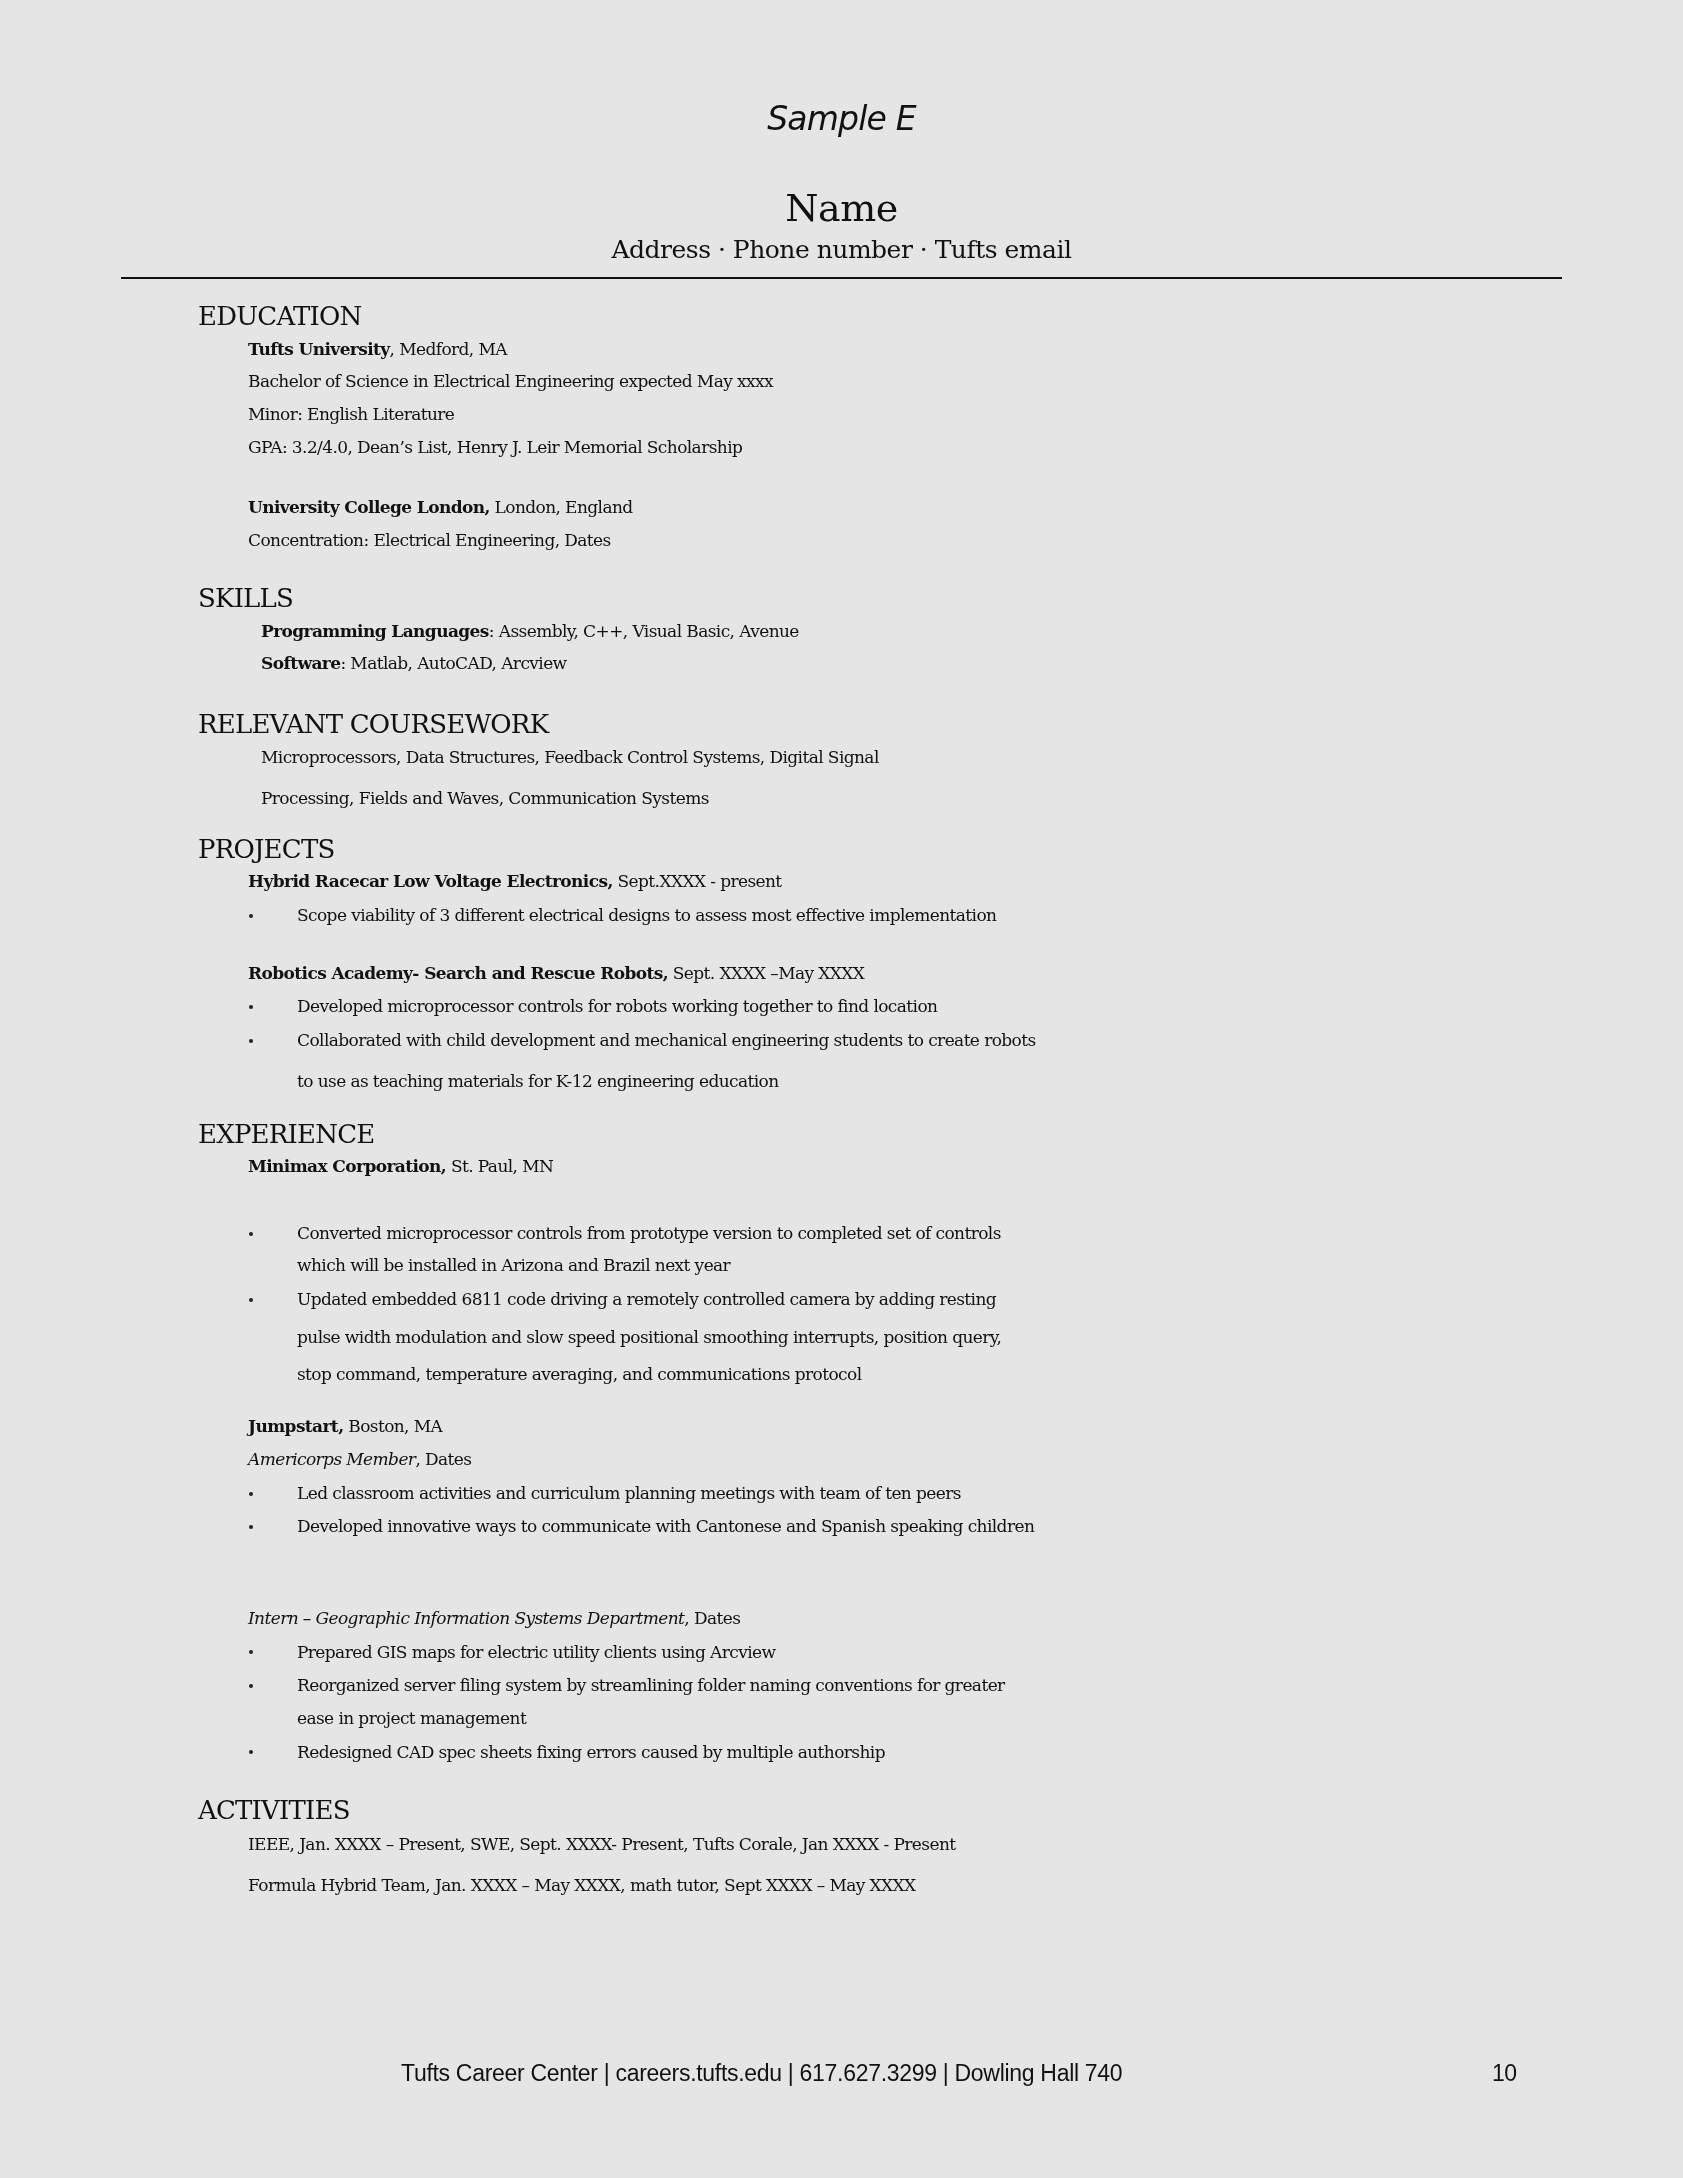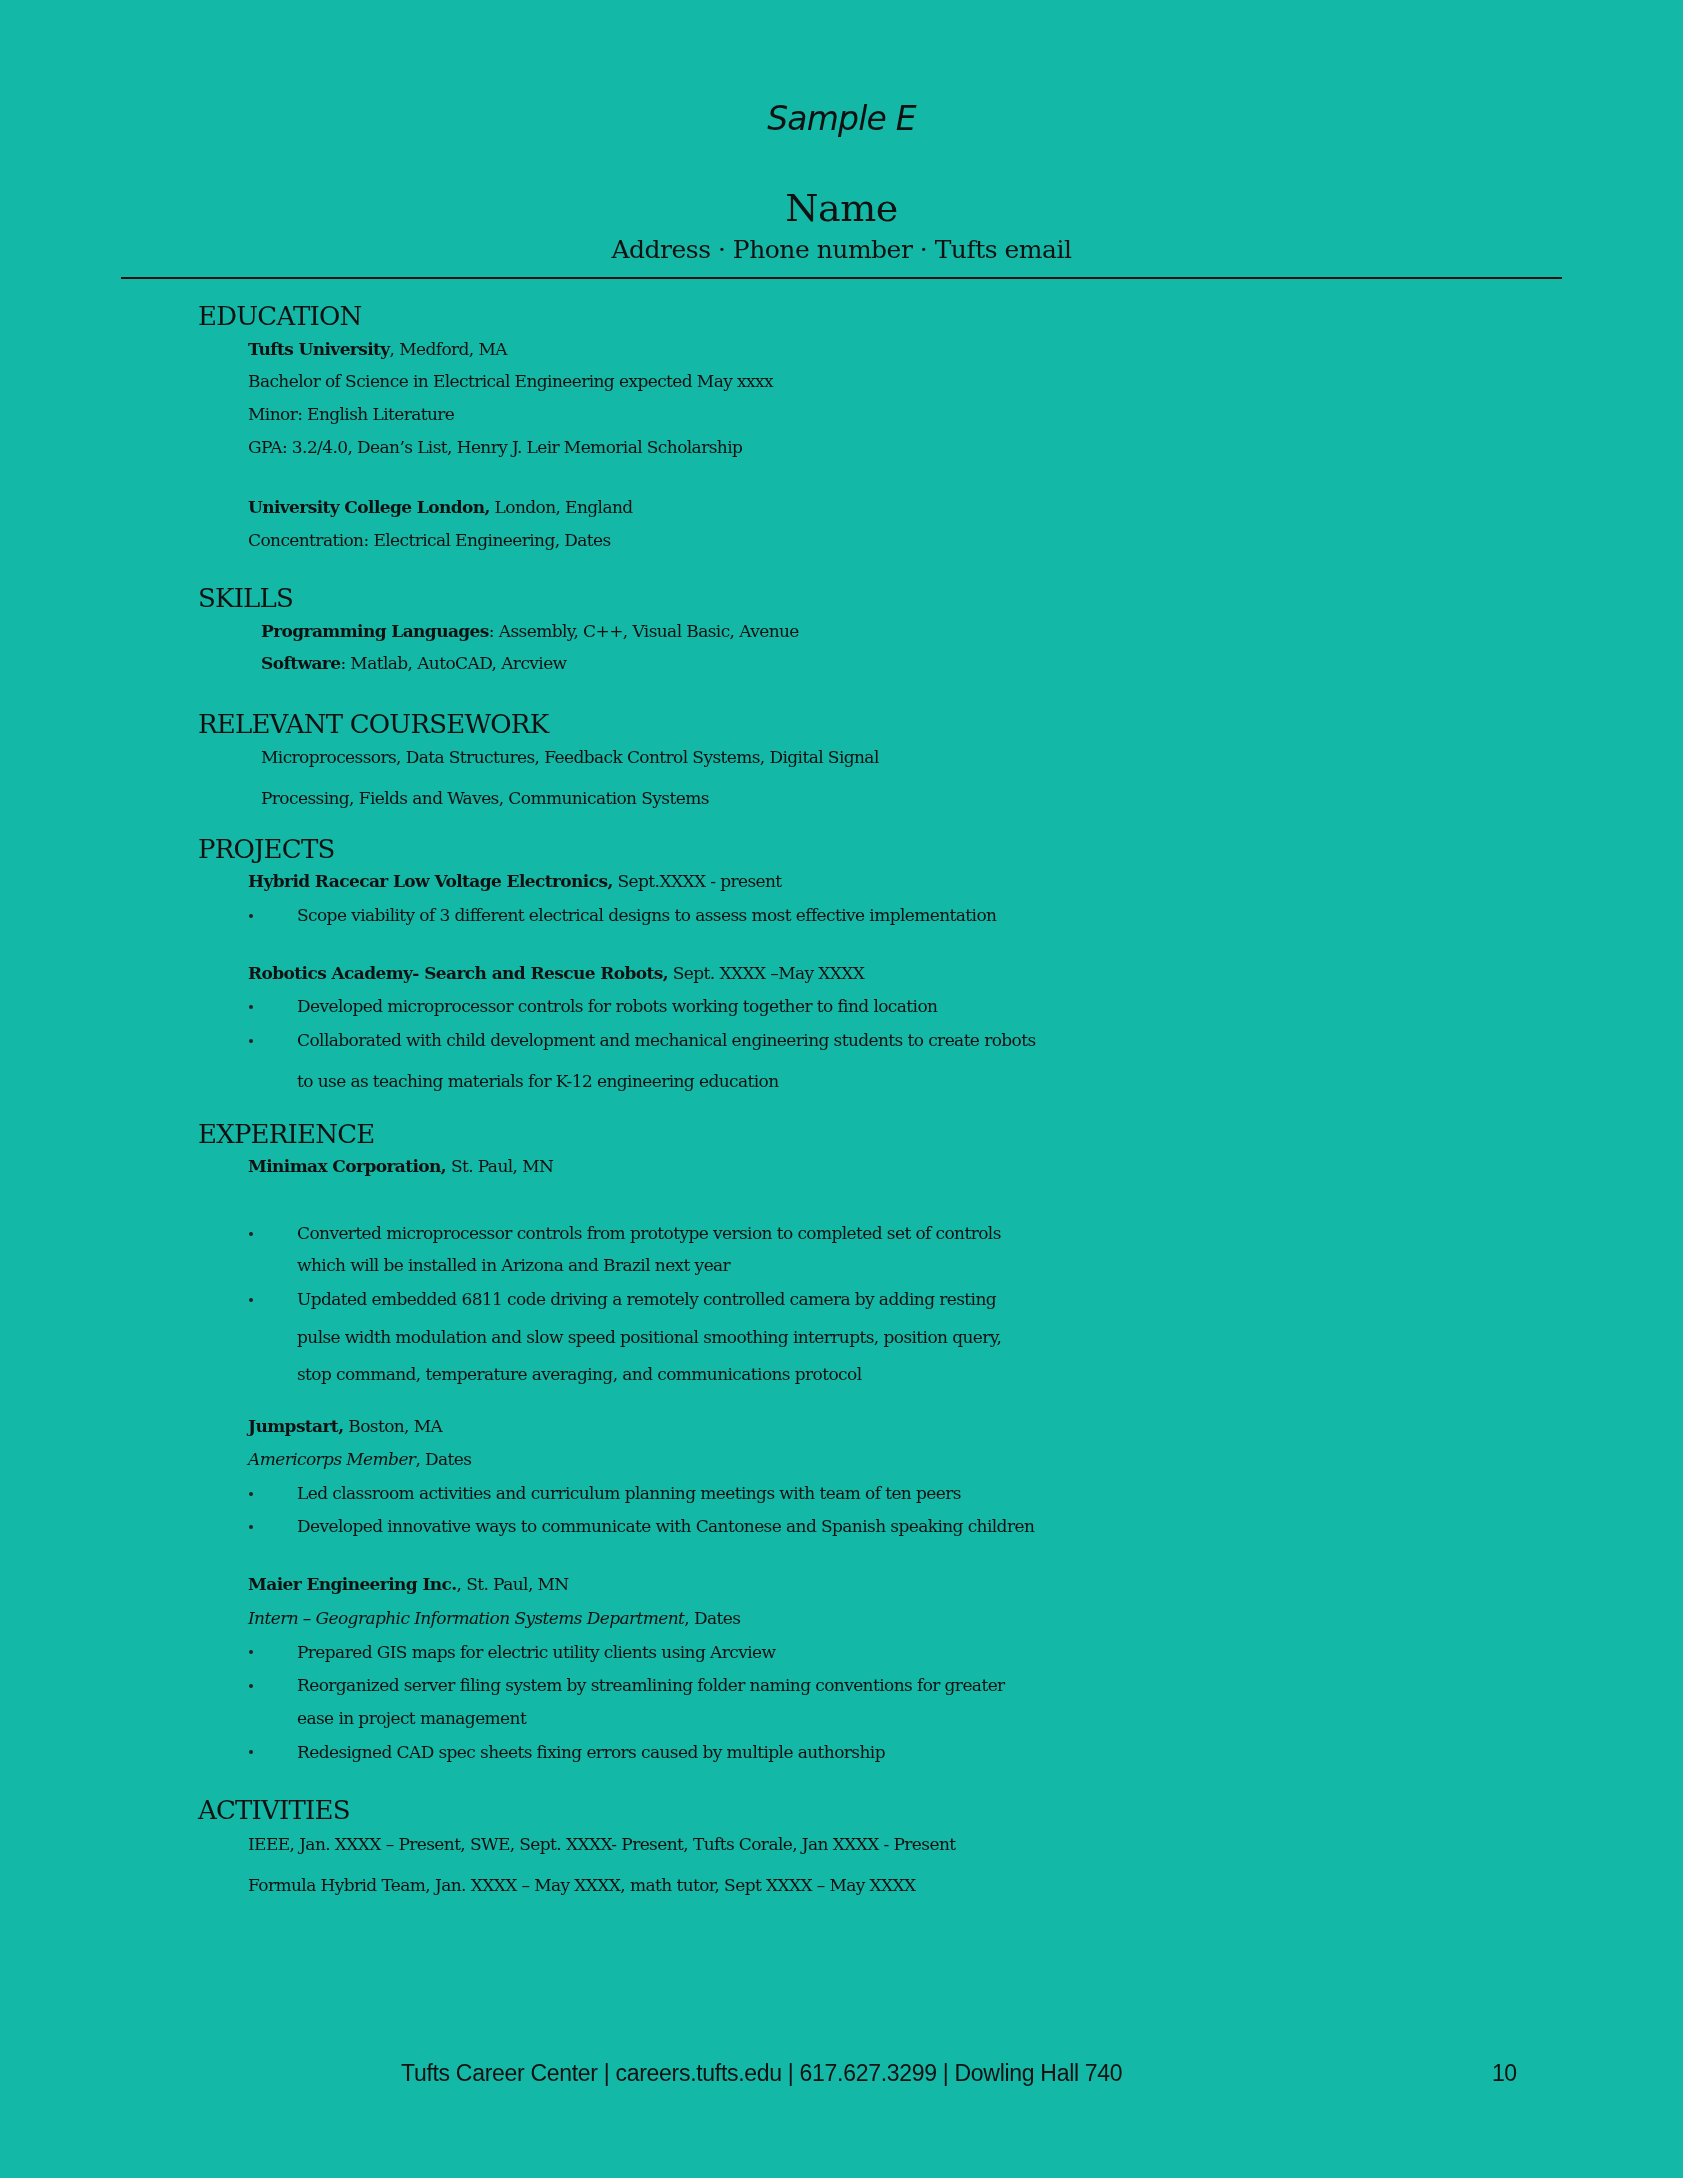--- a/index.html
+++ b/index.html
@@ -1,17 +1,17 @@
 <!DOCTYPE html>
 <html><head>
 <meta charset="utf-8">
 <style>
   html, body { margin: 0; padding: 0; background: #ffffff; }
   body { width: 1683px; height: 2178px; position: relative; overflow: hidden; color: #111; }
-  .page { position: absolute; left: 0; top: 0; width: 1683px; height: 2178px; background: #14b8a6; }
+  .page { position: absolute; left: 0; top: 0; width: 1683px; height: 2178px; background: #e5e5e5; }
   .ln { position: absolute; white-space: nowrap; font-family: "DejaVu Serif", "Liberation Serif", serif; font-size: 17px; line-height: 32px; letter-spacing: -0.6px; transform-origin: left center; }
   .ln b { font-weight: bold; }
   .ln i { font-style: italic; }
   .head { left: 198px; font-size: 26px; letter-spacing: -0.8px; }
   .l1 { left: 248px; }
   .l2 { left: 261px; }
   .bul { left: 297px; }
   .dot { position: absolute; left: 249px; width: 4px; height: 4px; background: #222; border-radius: 50%; }
   .center { left: 0; width: 1683px; text-align: center; }
   .sample { font-family: "DejaVu Sans", "Liberation Sans", sans-serif; font-style: italic; font-size: 33px; letter-spacing: -0.8px; line-height: 40px; }
@@ -72,21 +72,20 @@
   <div class="ln bul" style="top:1321px;">pulse width modulation and slow speed positional smoothing interrupts, position query,</div>
   <div class="ln bul" style="top:1358px;">stop command, temperature averaging, and communications protocol</div>
 
   <div class="ln l1" style="top:1410px;"><b>Jumpstart,</b><span> Boston, MA</span></div>
   <div class="ln l1" style="top:1443px;"><i>Americorps Member</i><span>, Dates</span></div>
   <span class="dot" style="top:1492px;"></span>
   <div class="ln bul" style="top:1477px;">Led classroom activities and curriculum planning meetings with team of ten peers</div>
   <span class="dot" style="top:1525px;"></span>
   <div class="ln bul" style="top:1510px;">Developed innovative ways to communicate with Cantonese and Spanish speaking children</div>
 
-  <div class="ln l1" style="top:1568px;"><b>Maier Engineering Inc.</b><span>, St. Paul, MN</span></div>
   <div class="ln l1" style="top:1602px;"><i>Intern – Geographic Information Systems Department</i><span>, Dates</span></div>
   <span class="dot" style="top:1650px;"></span>
   <div class="ln bul" style="top:1636px;">Prepared GIS maps for electric utility clients using Arcview</div>
   <span class="dot" style="top:1684px;"></span>
   <div class="ln bul" style="top:1669px;">Reorganized server filing system by streamlining folder naming conventions for greater</div>
   <div class="ln bul" style="top:1702px;">ease in project management</div>
   <span class="dot" style="top:1750px;"></span>
   <div class="ln bul" style="top:1736px;">Redesigned CAD spec sheets fixing errors caused by multiple authorship</div>
 
   <div class="ln head" style="top:1794px;">ACTIVITIES</div>

